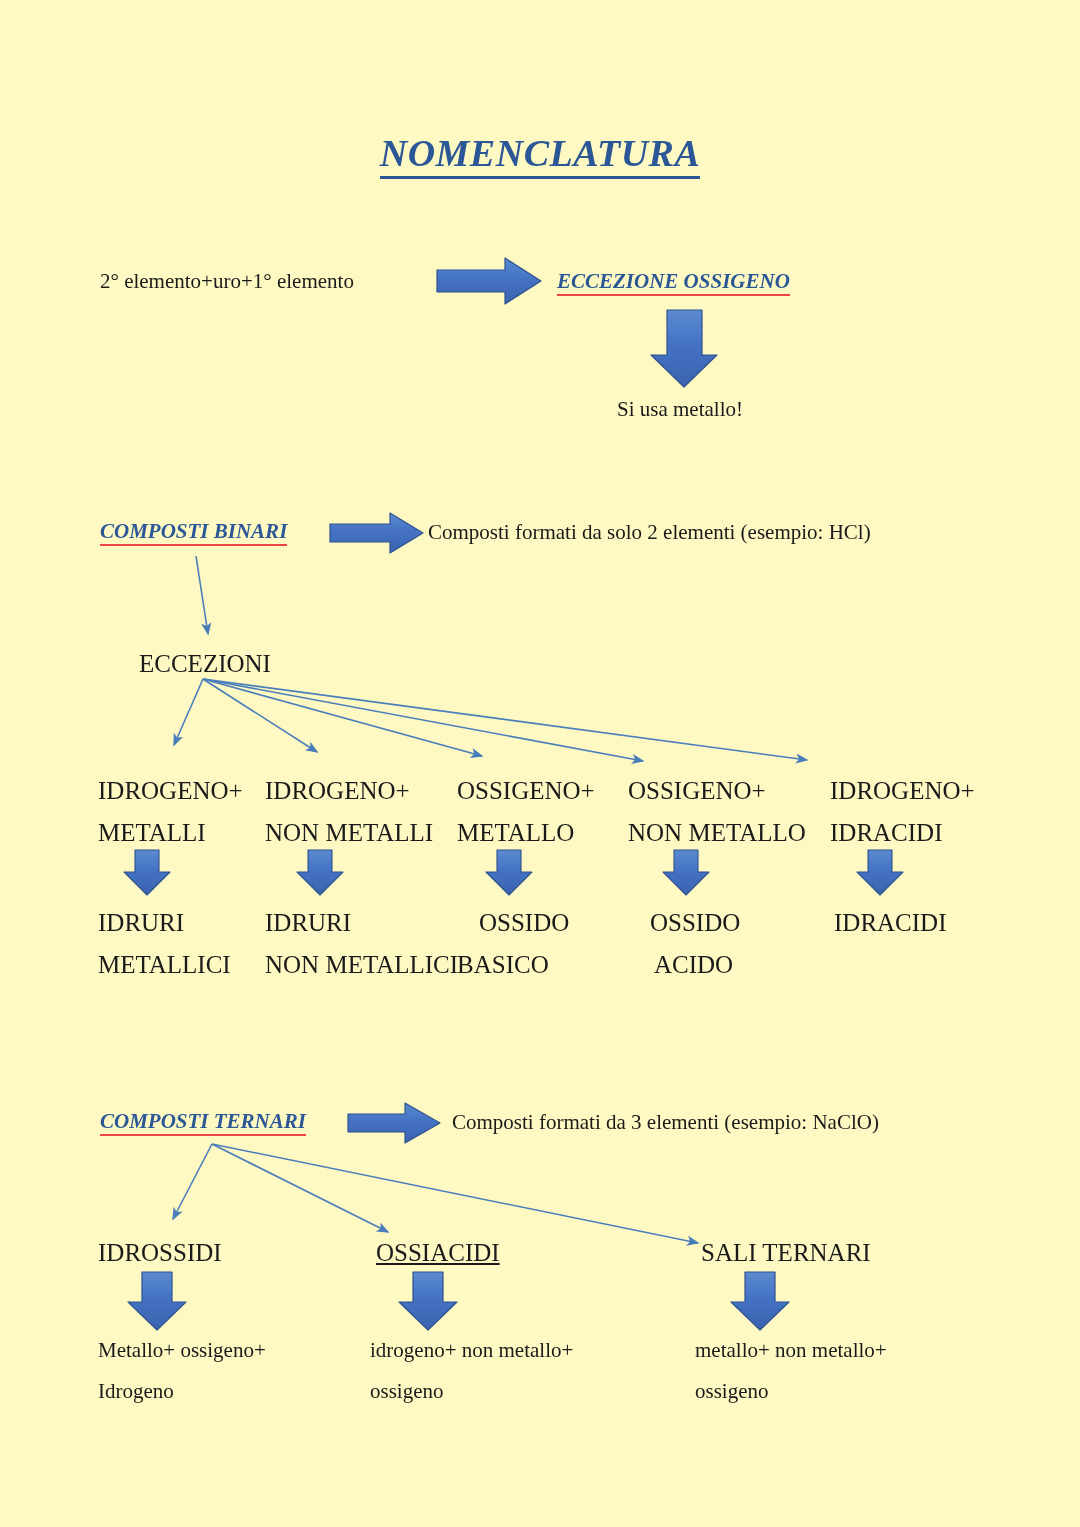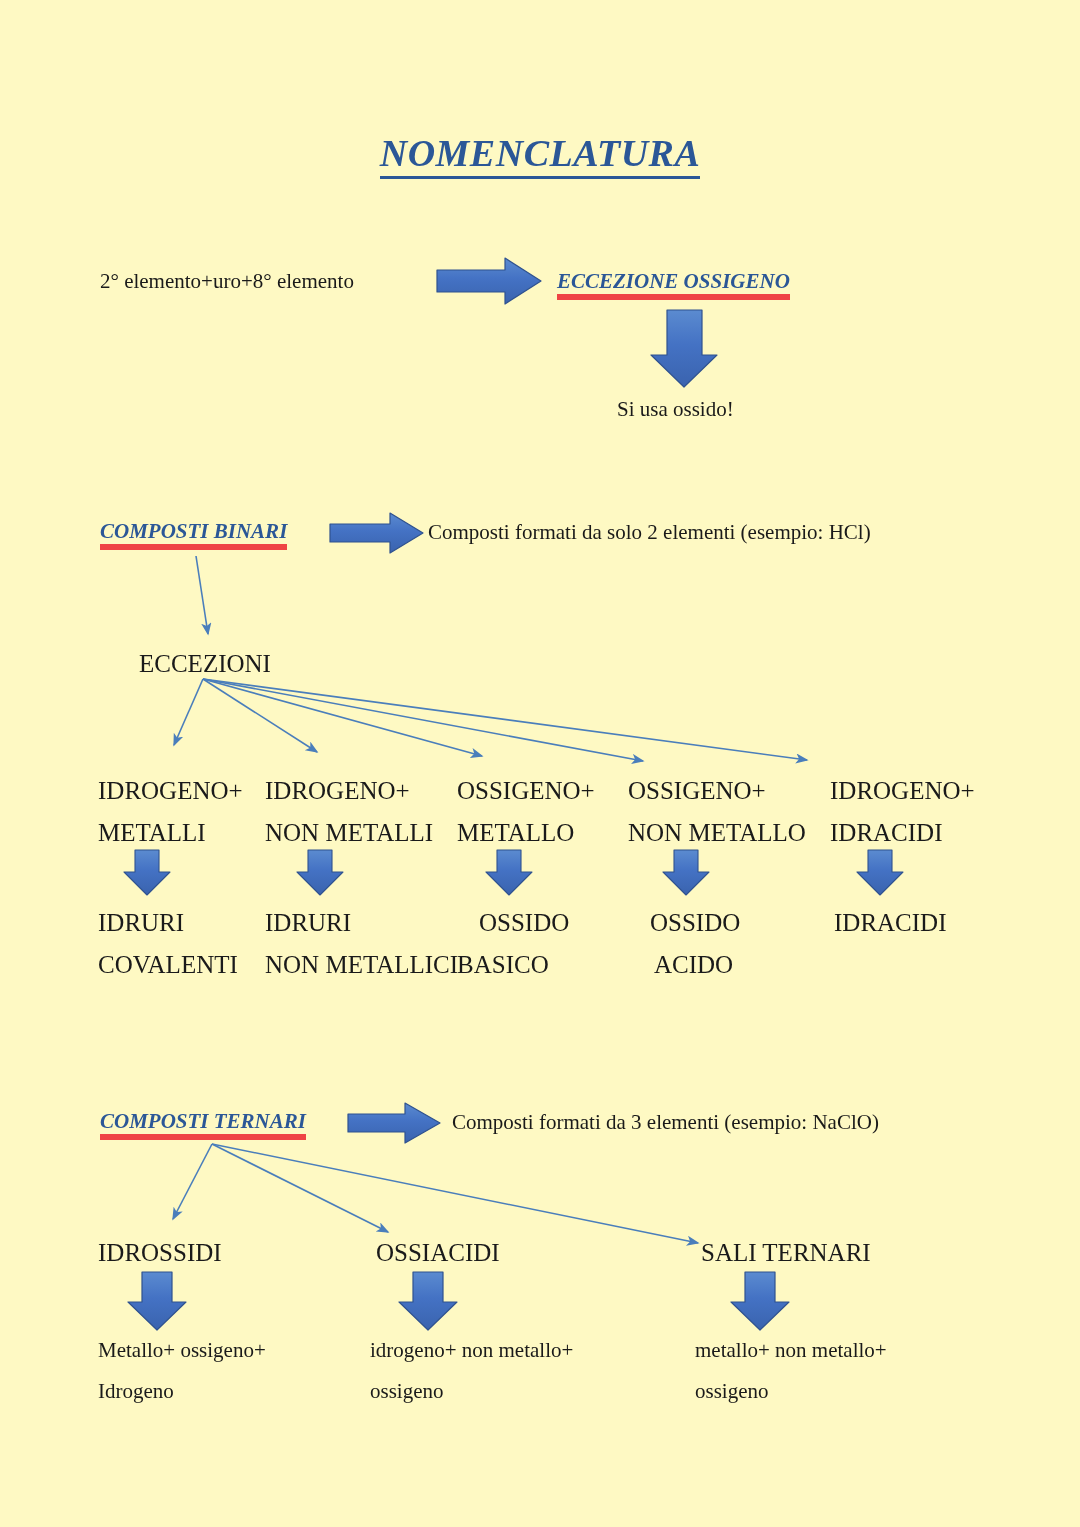--- a/index.html
+++ b/index.html
@@ -46,61 +46,61 @@
     line-height: 42px;
     white-space: nowrap;
   }
   .blue-head {
     font-size: 21px;
     font-weight: bold;
     font-style: italic;
     color: #2b5797;
     white-space: nowrap;
   }
-  .blue-head span { border-bottom: 6px solid #ef4444; padding-bottom: 1px; }
+  .blue-head span { border-bottom: 2px solid #ef4444; padding-bottom: 1px; }
 
   
   #arrows {
     position: absolute;
     left: 0; top: 0;
     width: 1080px; height: 1527px;
     pointer-events: none;
   }
 </style>
 </head>
 <body>
 
 <div id="page">
 
   <div class="abs" id="title">
     <span>NOMENCLATURA</span>
   </div>
 
-  <div class="abs txt" style="left:100px; top:268px;">2° elemento+uro+8° elemento</div>
+  <div class="abs txt" style="left:100px; top:268px;">2° elemento+uro+1° elemento</div>
 
   <div class="abs blue-head" style="left:557px; top:269px;">
     <span>ECCEZIONE OSSIGENO</span>
   </div>
 
-  <div class="abs txt" style="left:617px; top:396px;">Si usa ossido!</div>
+  <div class="abs txt" style="left:617px; top:396px;">Si usa metallo!</div>
 
   <div class="abs blue-head" style="left:100px; top:519px;">
     <span>COMPOSTI BINARI</span>
   </div>
 
   <div class="abs txt" style="left:428px; top:519px;">Composti formati da solo 2 elementi (esempio: HCl)</div>
 
   <div class="abs caps" style="left:139px; top:643px;">ECCEZIONI</div>
 
   <div class="abs" style="left:98px; top:770px; width:170px;">
     <div class="caps">IDROGENO+</div>
     <div class="caps">METALLI</div>
     <div style="height:48px"></div>
     <div class="caps">IDRURI</div>
-    <div class="caps">COVALENTI</div>
+    <div class="caps">METALLICI</div>
     <div class="caps"></div>
   </div>
 
   <div class="abs" style="left:265px; top:770px; width:195px;">
     <div class="caps">IDROGENO+</div>
     <div class="caps">NON METALLI</div>
     <div style="height:48px"></div>
     <div class="caps">IDRURI</div>
     <div class="caps">NON METALLICI</div>
   </div>
@@ -139,21 +139,21 @@
 
   <div class="abs" style="left:98px; top:1232px; width:250px;">
     <div class="caps">IDROSSIDI</div>
     <div style="height:63px"></div>
     <div class="txt">Metallo+ ossigeno+</div>
     <div style="height:15px"></div>
     <div class="txt">Idrogeno</div>
   </div>
 
   <div class="abs" style="left:370px; top:1232px; width:270px;">
-    <div class="caps" style="padding-left:6px;">OSSIACIDI</div>
+    <div class="caps" style="padding-left:6px;text-decoration:underline;">OSSIACIDI</div>
     <div style="height:63px"></div>
     <div class="txt">idrogeno+ non metallo+</div>
     <div style="height:15px"></div>
     <div class="txt">ossigeno</div>
   </div>
 
   <div class="abs" style="left:695px; top:1232px; width:270px;">
     <div class="caps" style="padding-left:6px;">SALI TERNARI</div>
     <div style="height:63px"></div>
     <div class="txt">metallo+ non metallo+</div>

